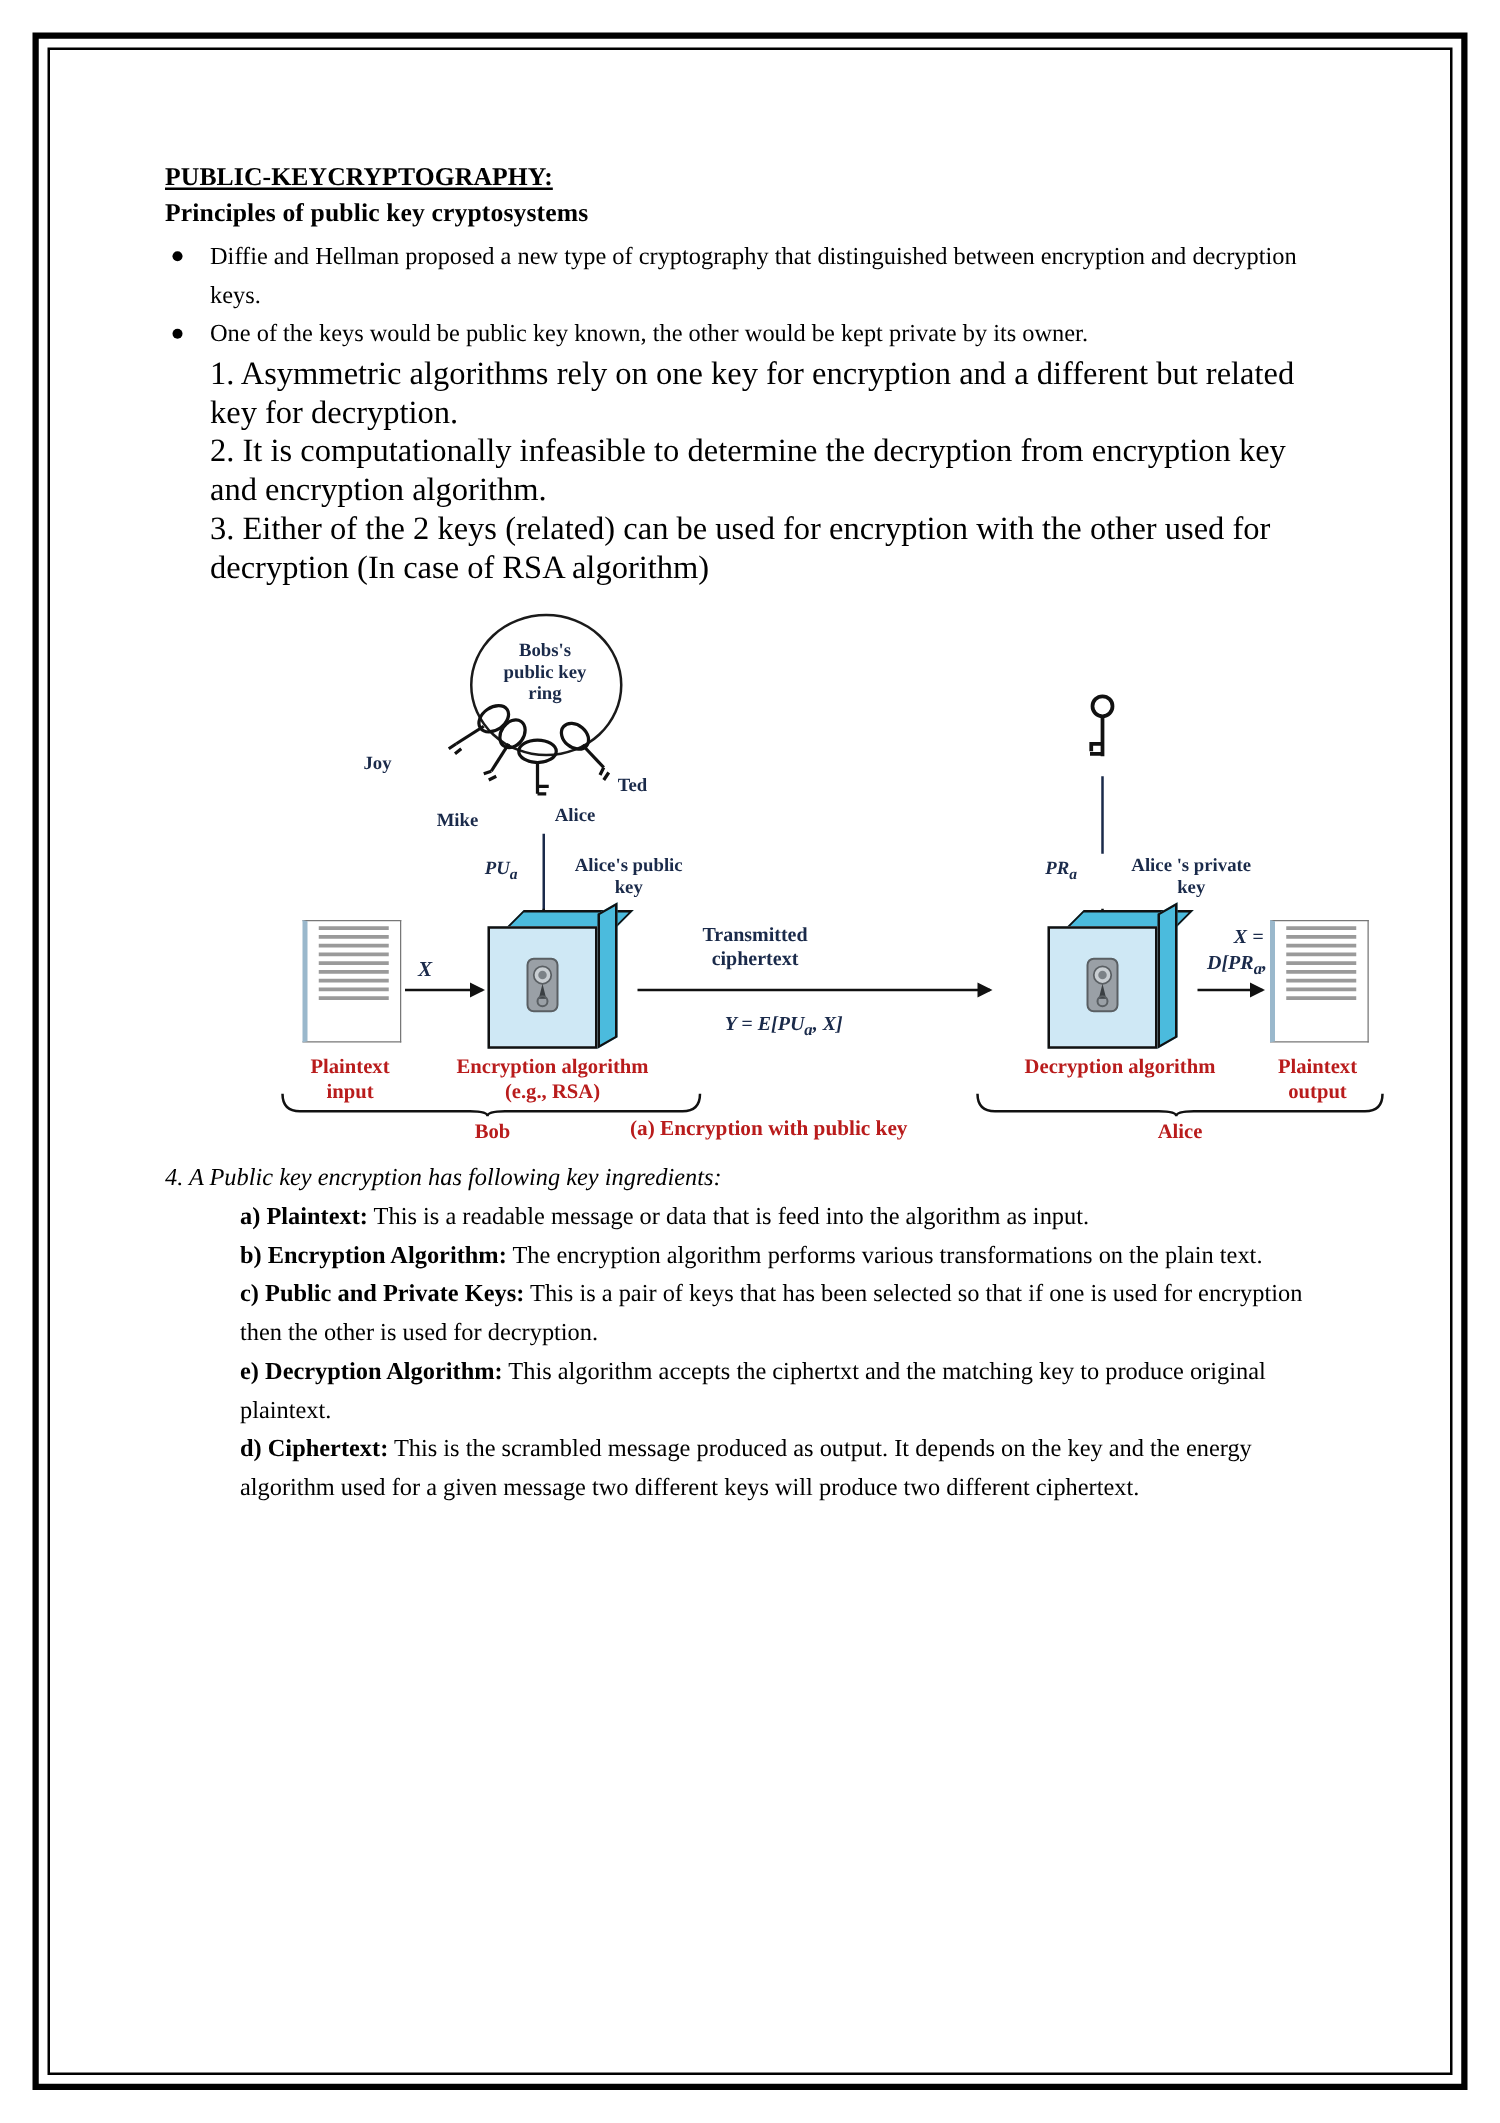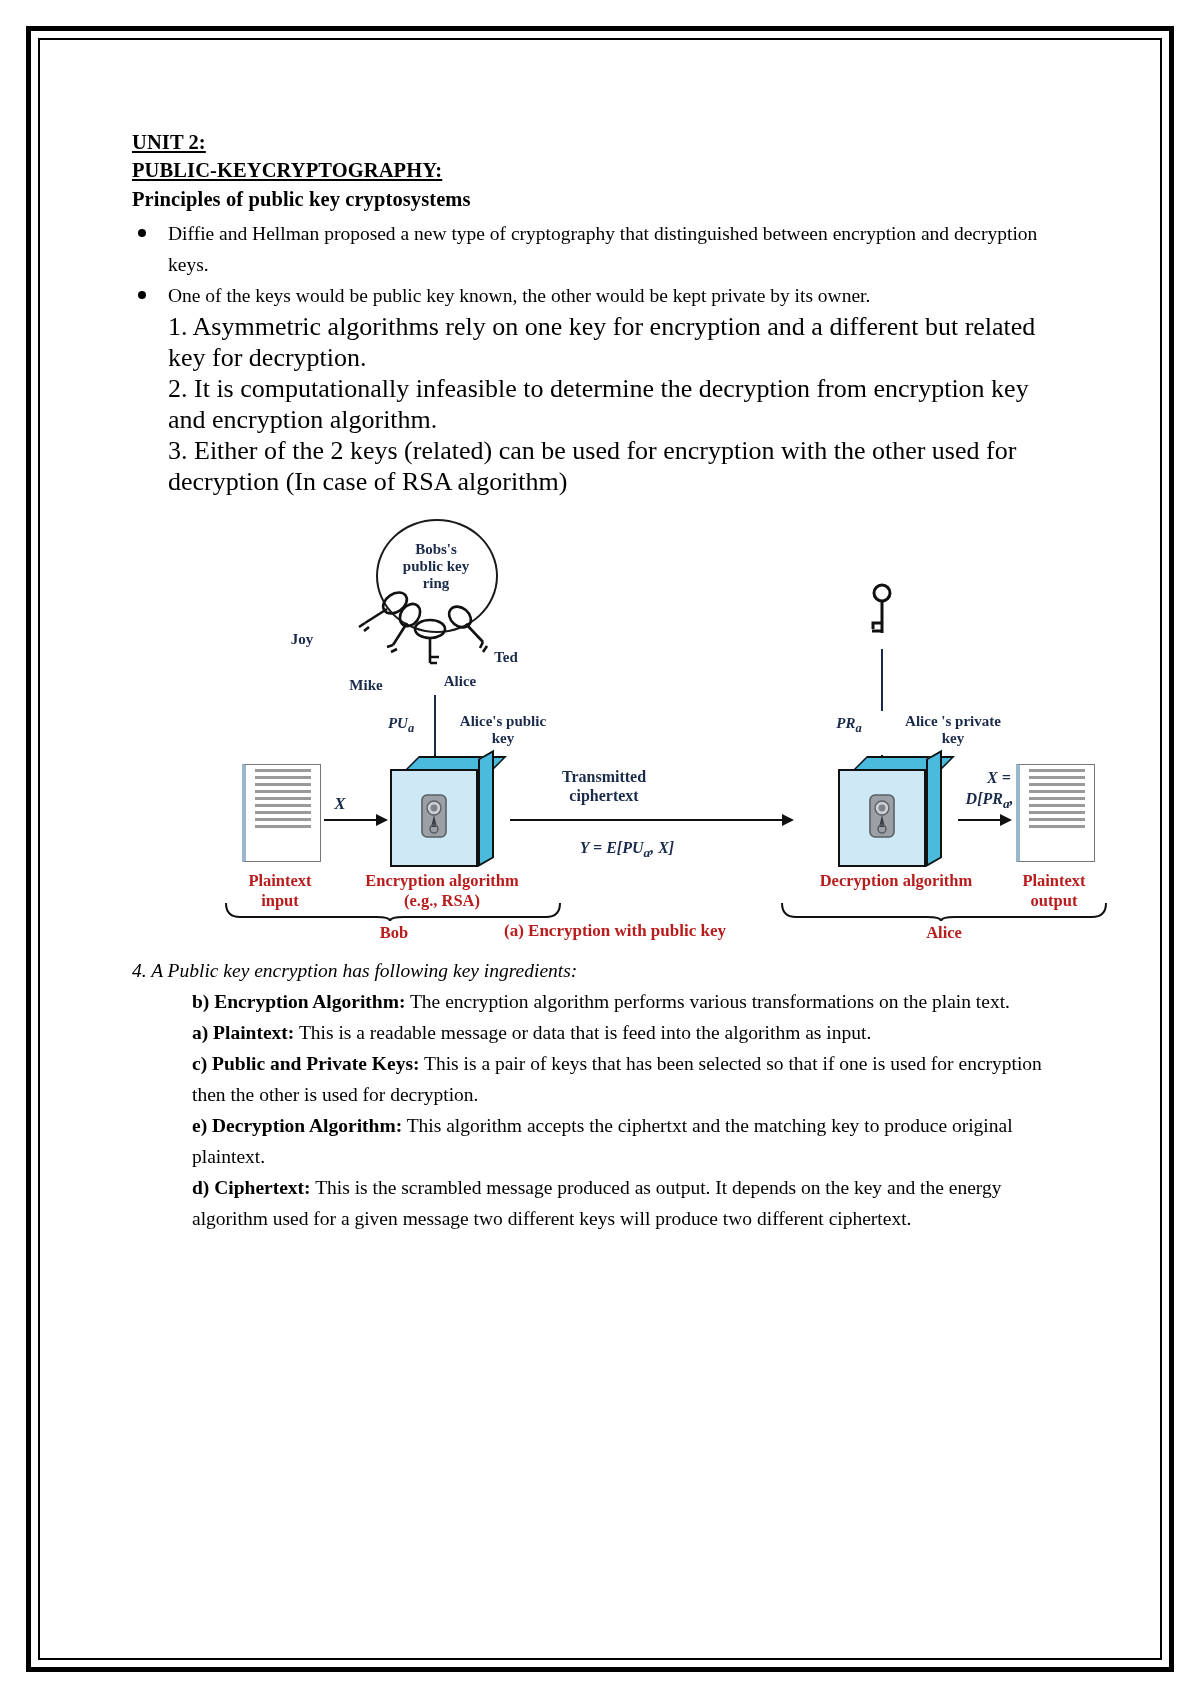--- a/index.html
+++ b/index.html
@@ -214,21 +214,20 @@
 </style>
 </head>
 <body>
 
 <div class="page">
   <div class="frame-outer"></div>
   <div class="frame-inner"></div>
 
   <div class="content">
 
-    <div class="h-underline">UNIT 2:</div>
     <div class="h-underline">PUBLIC-KEYCRYPTOGRAPHY:</div>
     <div class="h-plain">Principles of public key cryptosystems</div>
 
     <ul class="bullets">
       <li>
         <span class="dot"></span>
         <span>Diffie and Hellman proposed a new type of cryptography that distinguished between encryption and decryption keys.</span>
       </li>
       <li>
         <span class="dot"></span>
@@ -392,24 +391,24 @@
         <path d="M2 2 q0 14 14 14 L147 16 q14 0 14 4 q0 -4 14 -4 L312 16 q14 0 14 -14" fill="none" stroke="#111" stroke-width="2"></path>
       </svg>
       <div class="cap" style="left:762px; top:414px; width:100px;">Alice</div>
 
       <div class="cap" style="left:318px; top:412px; width:330px; font-size:17px;">(a) Encryption with public key</div>
     </div>
 
     <div class="num4" style="margin-top:26px;font-style:italic;">4. A Public key encryption has following key ingredients:</div>
 
     <div class="lettered">
+      <b>a) Plaintext:</b><span> This is a readable message or data that is feed into the algorithm as input.</span>
+    </div>
+    <div class="lettered">
       <b>b) Encryption Algorithm:</b><span> The encryption algorithm performs various transformations on the plain text.</span>
-    </div>
-    <div class="lettered">
-      <b>a) Plaintext:</b><span> This is a readable message or data that is feed into the algorithm as input.</span>
     </div>
     <div class="lettered">
       <b>c) Public and Private Keys:</b><span> This is a pair of keys that has been selected so that if one is used for encryption then the other is used for decryption.</span>
     </div>
     <div class="lettered">
       <b>e) Decryption Algorithm:</b><span> This algorithm accepts the ciphertxt and the matching key to produce original plaintext.</span>
     </div>
     <div class="lettered">
       <b>d) Ciphertext:</b><span> This is the scrambled message produced as output. It depends on the key and the energy algorithm used for a given message two different keys will produce two different ciphertext.</span>
     </div>

